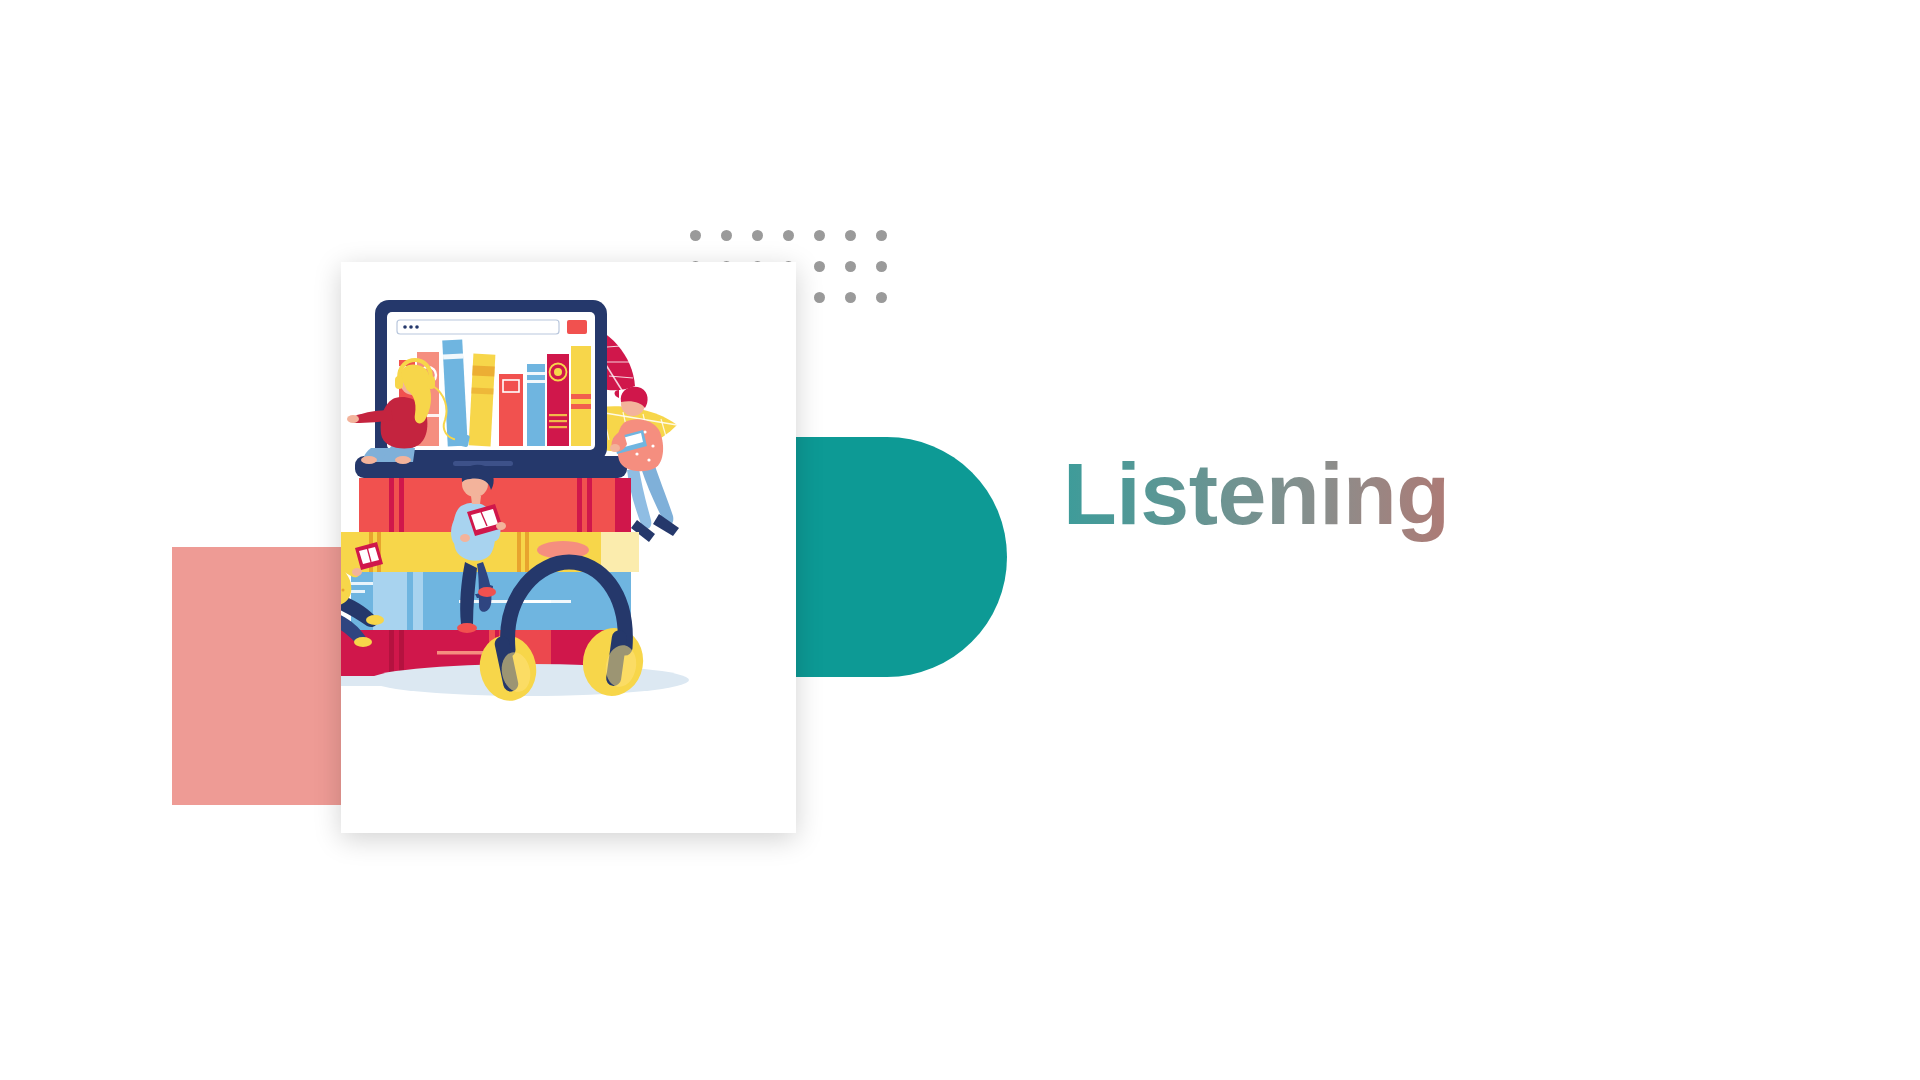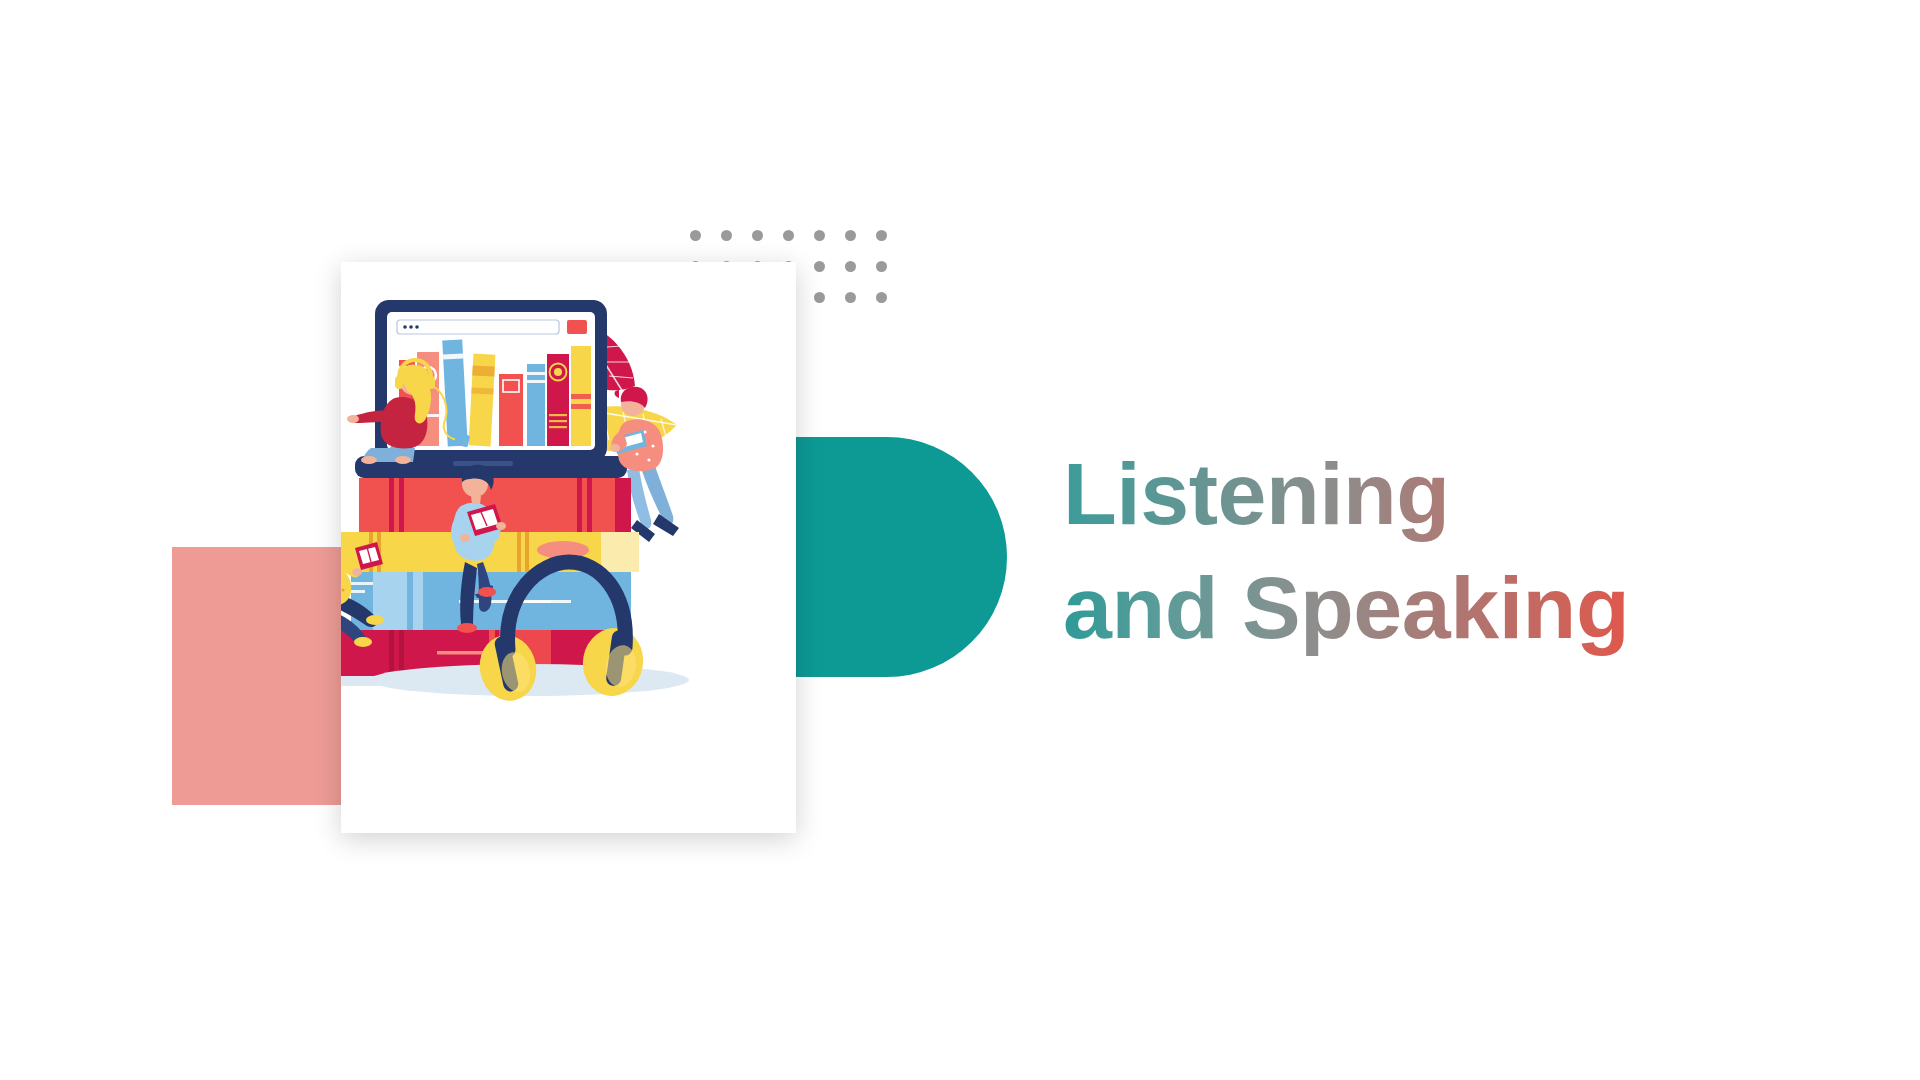--- a/index.html
+++ b/index.html
@@ -374,16 +374,15 @@
           <ellipse cx="175" cy="410" rx="14" ry="20" fill="#ffe27a" opacity="0.55" transform="rotate(-12 175 410)"></ellipse>
           <ellipse cx="280" cy="404" rx="15" ry="21" fill="#ffe27a" opacity="0.55" transform="rotate(10 280 404)"></ellipse>
         </g>
 
       </g>
     </svg>
   </div>
 
   <div id="headline">
     <div class="line line-1">Listening</div>
-    <div class="line line-2">and Speaking</div>
   </div>
 
 </div>
 
 </body></html>

